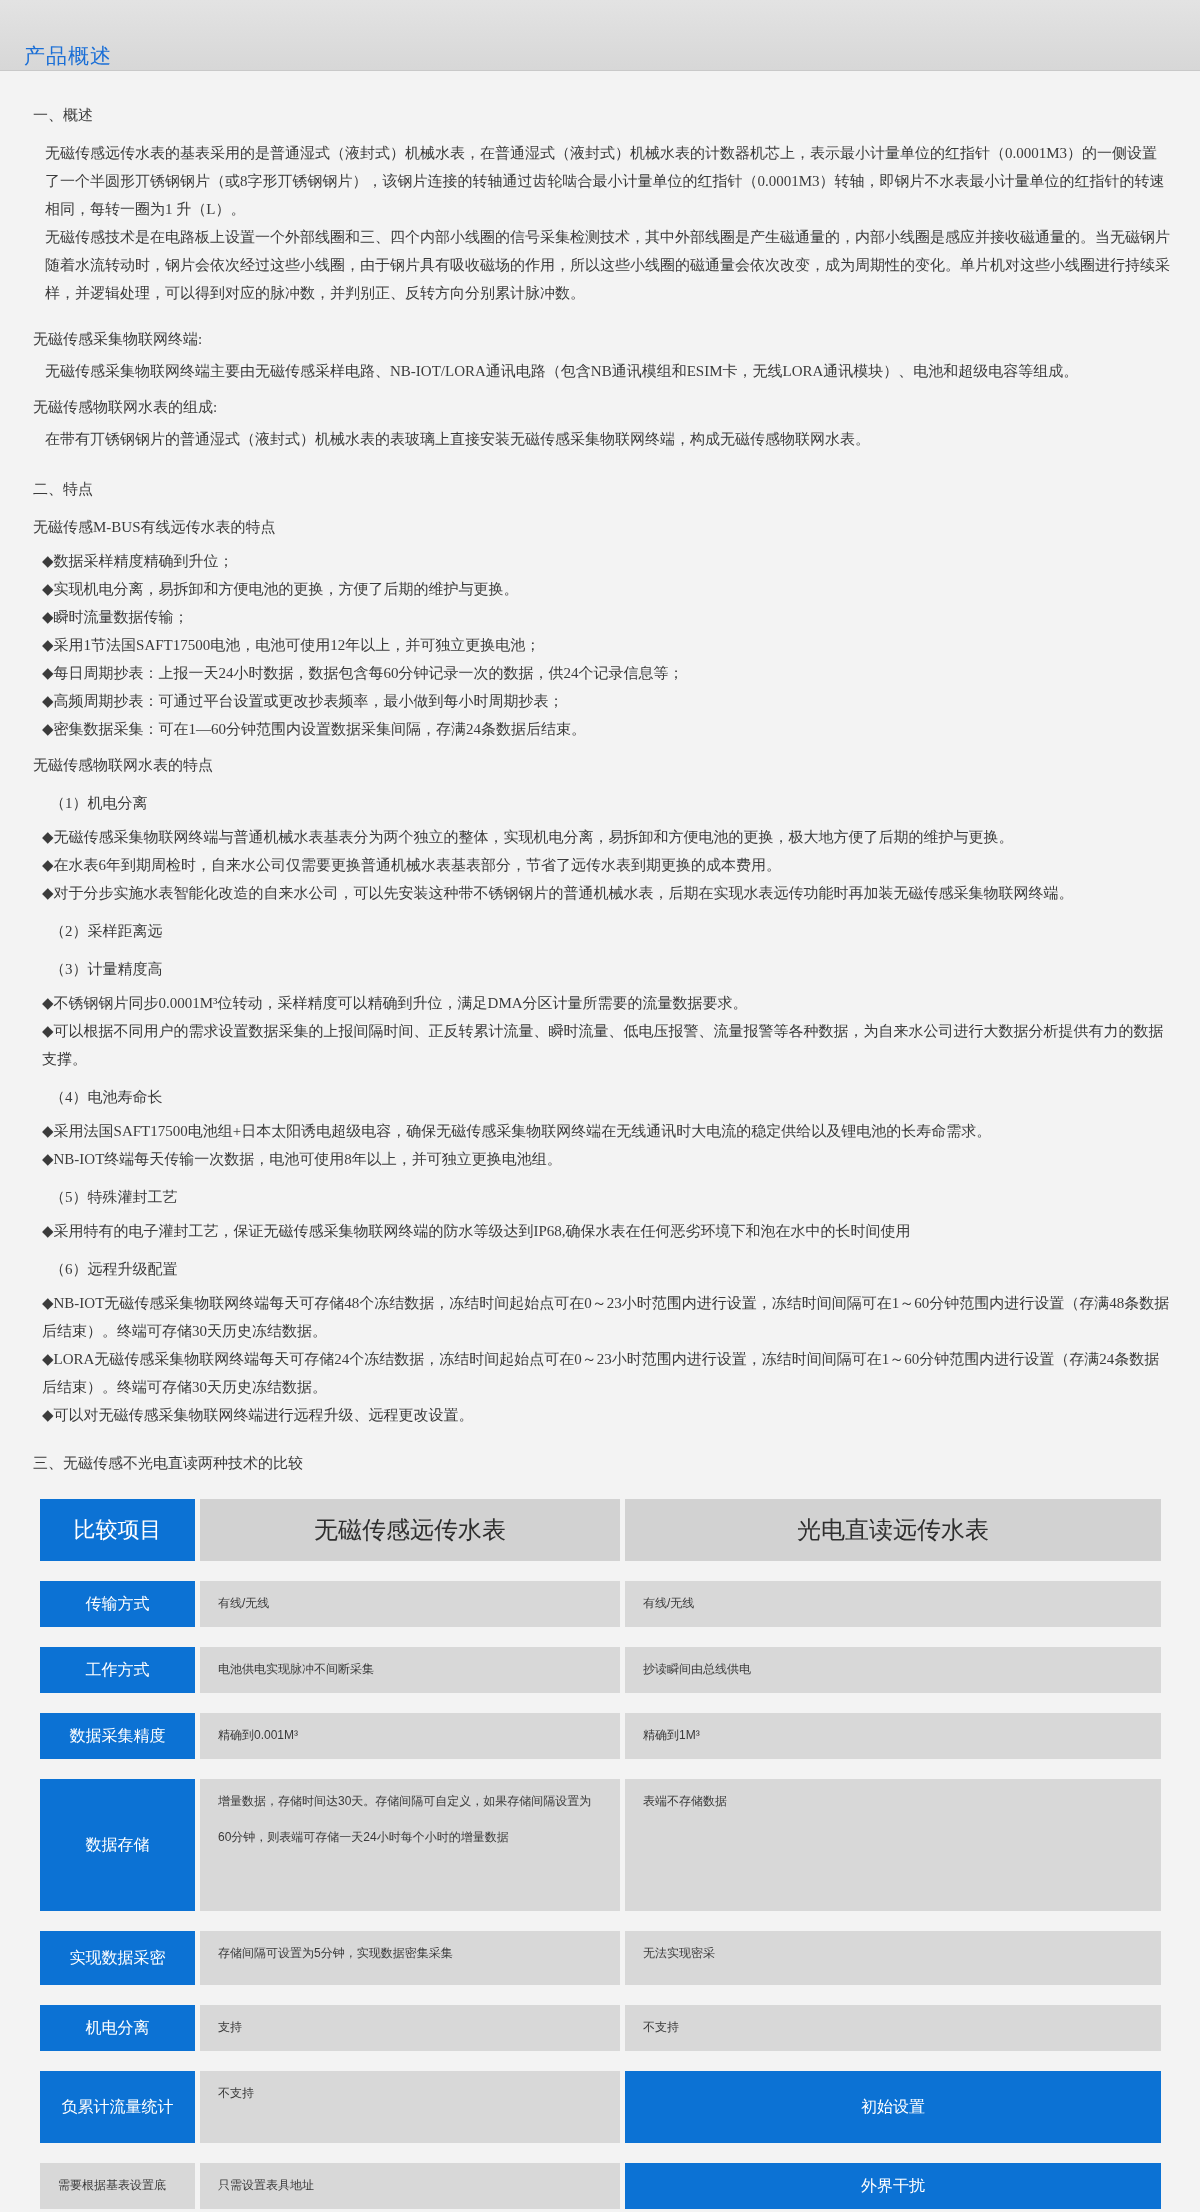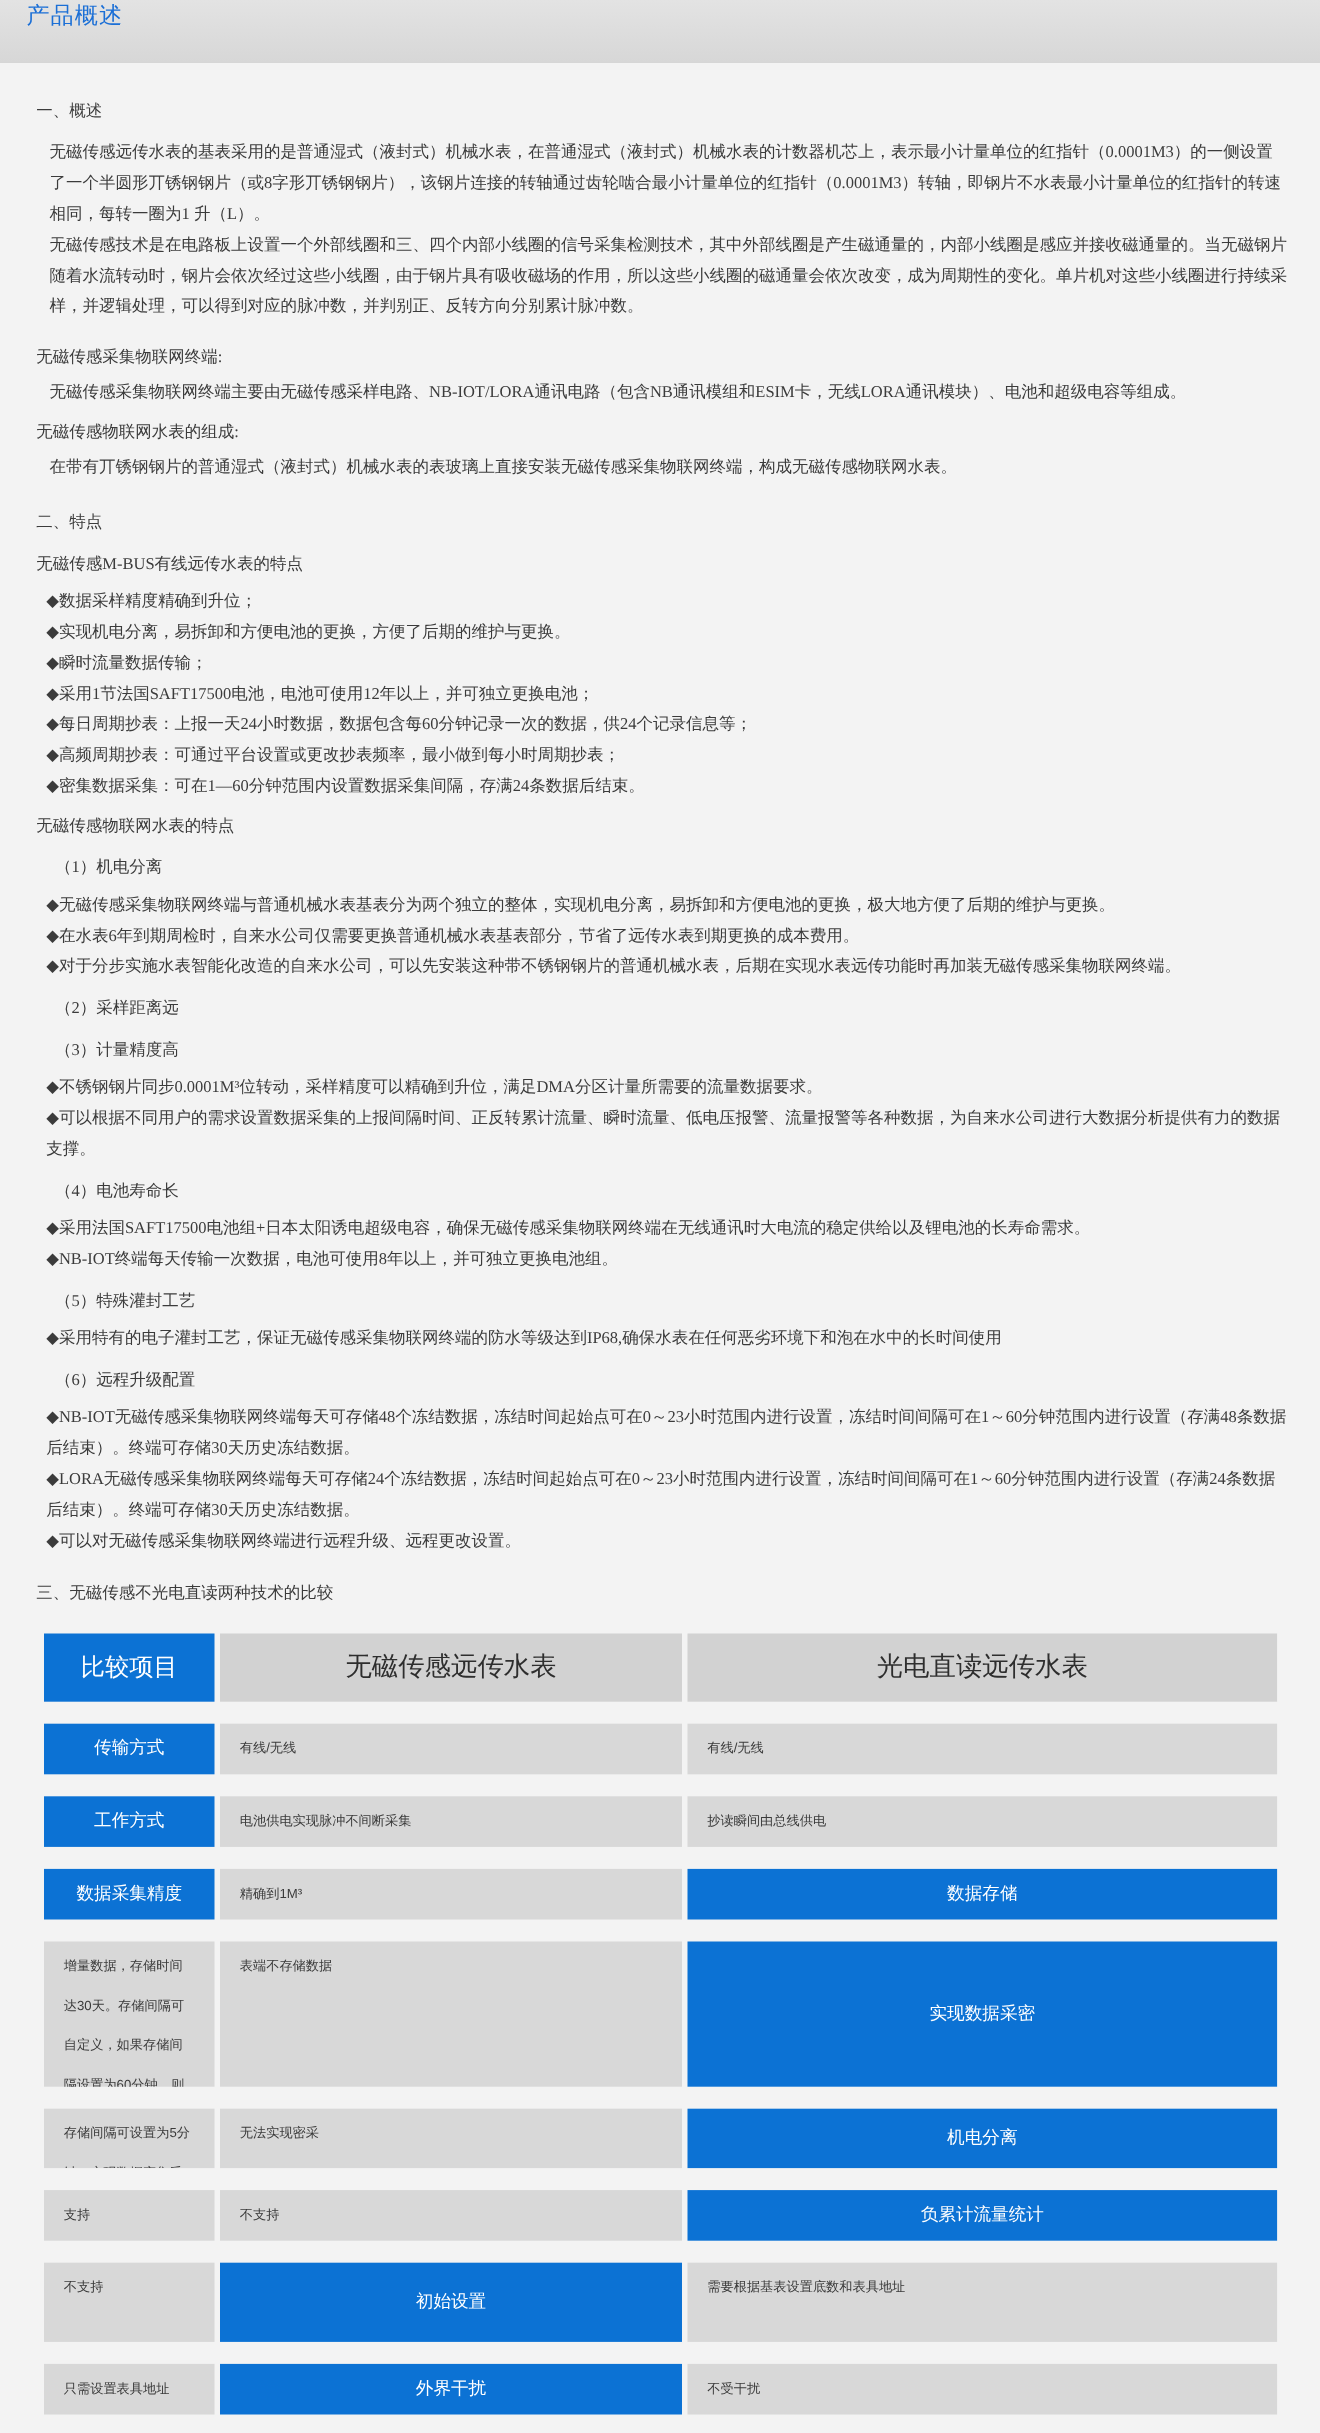--- a/index.html
+++ b/index.html
@@ -4,23 +4,23 @@
 <style>
   html,body{margin:0;padding:0;}
   body{
     width:1200px;min-height:2212px;box-sizing:border-box;
     background:#f3f3f3;
     font-family:"Liberation Serif","DejaVu Serif",serif;
     color:#3b3b3b;
   }
   
   #topbar{
-    height:57px;background:linear-gradient(#e3e3e3,#d7d7d7);
+    height:71px;background:linear-gradient(#e3e3e3,#d7d7d7);
     border-bottom:1px solid #c9c9c9;
-    display:flex;align-items:flex-start;padding-left:24px;box-sizing:border-box;
+    display:flex;align-items:flex-end;padding-left:24px;box-sizing:border-box;
   }
   #topbar .title{font-size:21px;color:#1b6fd6;letter-spacing:1px;}
   
   #content{padding:30px 30px 0 33px;font-size:15px;line-height:28px;}
   .h-num{margin:0 0 10px 0;}
   .p-block{margin-left:12px;}
   .p-line{margin:0;}
   .label-line{margin-top:18px;}
   .label-text{margin:4px 0 0 12px;}
   .label-line2{margin-top:8px;}
@@ -132,20 +132,21 @@
     <div class="tl-h">比较项目</div>
     <div class="th">无磁传感远传水表</div>
     <div class="th">光电直读远传水表</div>
   <div class="tl">传输方式</div>
       <div class="tc">有线/无线</div>
       <div class="tc">有线/无线</div>
       <div class="tl">工作方式</div>
       <div class="tc">电池供电实现脉冲不间断采集</div>
       <div class="tc">抄读瞬间由总线供电</div>
       <div class="tl">数据采集精度</div>
+      <div class="tc">精确到0.001M³</div>
       <div class="tc">精确到1M³</div>
       <div class="tl">数据存储</div>
       <div class="tc">增量数据，存储时间达30天。存储间隔可自定义，如果存储间隔设置为60分钟，则表端可存储一天24小时每个小时的增量数据</div>
       <div class="tc">表端不存储数据</div>
       <div class="tl">实现数据采密</div>
       <div class="tc">存储间隔可设置为5分钟，实现数据密集采集</div>
       <div class="tc">无法实现密采</div>
       <div class="tl">机电分离</div>
       <div class="tc">支持</div>
       <div class="tc">不支持</div>

